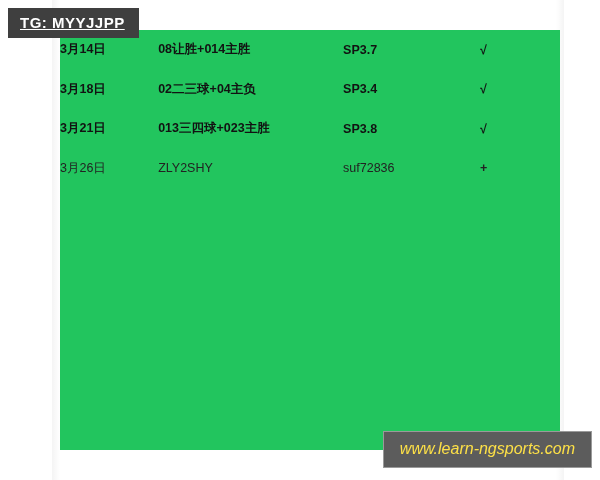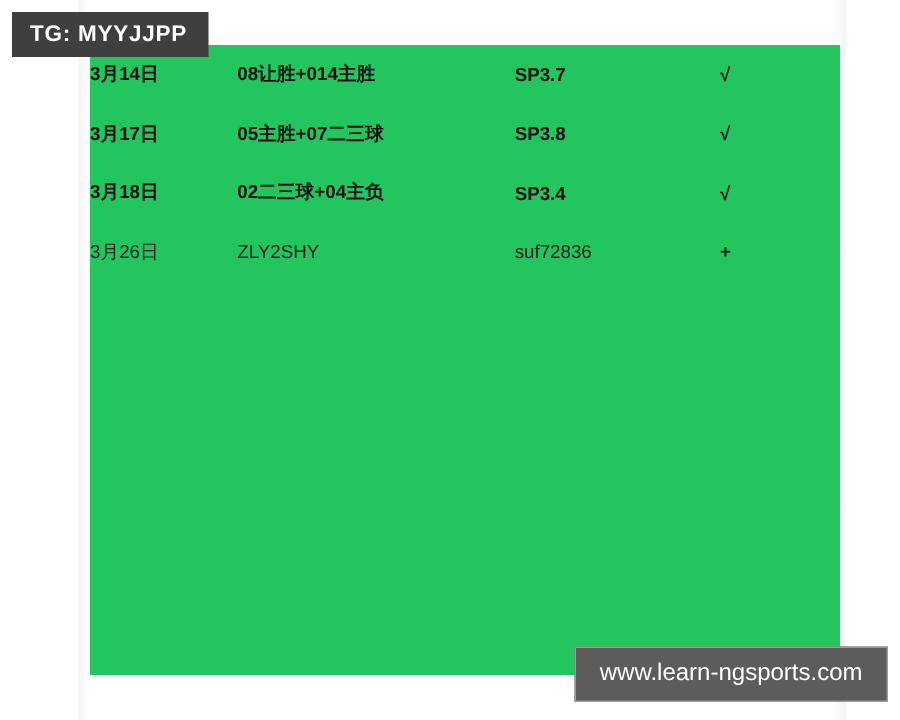--- a/index.html
+++ b/index.html
@@ -22,35 +22,37 @@
     left: 8px;
     background: #3f3f3f;
     color: #ffffff;
     font-size: 15px;
     font-weight: bold;
     letter-spacing: 0.5px;
     padding: 7px 14px 8px 12px;
     line-height: 1;
     white-space: nowrap;
     z-index: 5;
+    text-decoration: underline;
   }
 
   
   .watermark {
     position: absolute;
     right: 8px;
     bottom: 12px;
     background: #5c5c5c;
-    color: #ffffff;
+    color: #fde047;
     font-size: 16px;
     padding: 9px 16px 10px 16px;
     line-height: 1;
     white-space: nowrap;
     border: 1px solid #9a9a9a;
     z-index: 5;
+    font-style: italic;
   }
 
   
   .sheet {
     position: absolute;
     left: 60px;
     top: 30px;
     width: 500px;
     height: 420px;
     background: #22c55e;
@@ -113,29 +115,29 @@
 <div class="sheet">
   <table class="picks">
     <tbody>
       <tr>
         <td class="c-date">3月14日</td>
         <td class="c-pick">08让胜+014主胜</td>
         <td class="c-sp">SP3.7</td>
         <td class="c-result res-check">√</td>
       </tr>
       <tr>
-        <td class="c-date">3月17日</td>
-        <td class="c-pick">05主胜+07二三球</td>
-        <td class="c-sp">SP3.8</td>
+        <td class="c-date">3月18日</td>
+        <td class="c-pick">02二三球+04主负</td>
+        <td class="c-sp">SP3.4</td>
         <td class="c-result res-check">√</td>
       </tr>
       <tr>
-        <td class="c-date">3月18日</td>
-        <td class="c-pick">02二三球+04主负</td>
-        <td class="c-sp">SP3.4</td>
+        <td class="c-date">3月21日</td>
+        <td class="c-pick">013三四球+023主胜</td>
+        <td class="c-sp">SP3.8</td>
         <td class="c-result res-check">√</td>
       </tr>
       <tr class="plain">
         <td class="c-date">3月26日</td>
         <td class="c-pick">ZLY2SHY</td>
         <td class="c-sp">suf72836</td>
         <td class="c-result res-plus">+</td>
       </tr>
     </tbody>
   </table>

